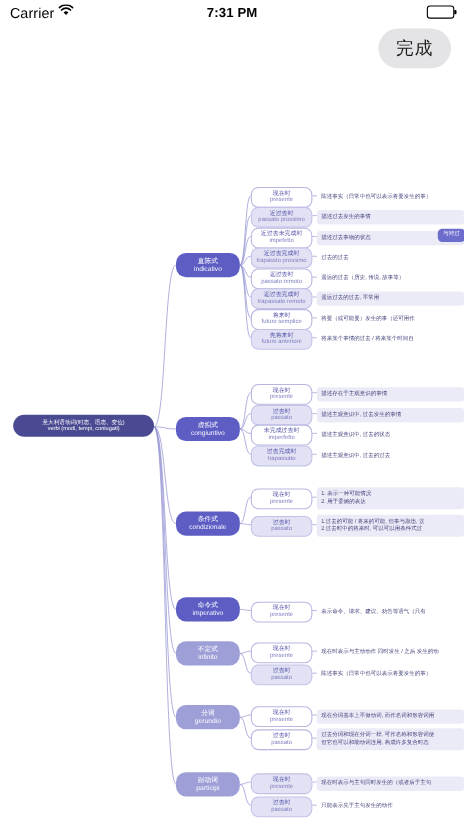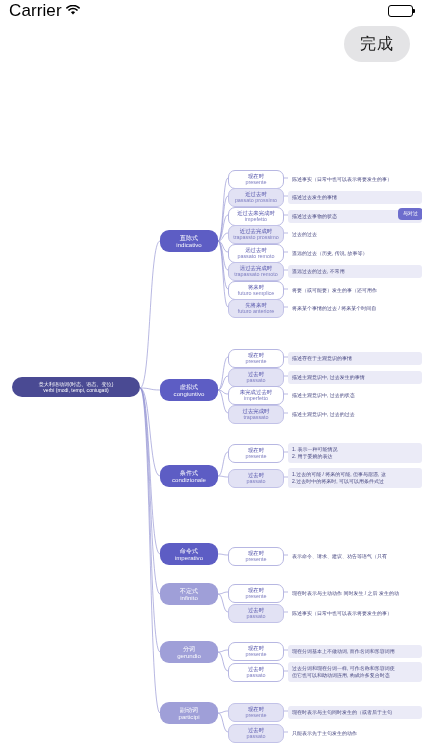--- a/index.html
+++ b/index.html
@@ -12,21 +12,21 @@
 
   
   #status-bar {
     position: absolute; top: 0; left: 0;
     width: 422px; height: 22px;
     display: flex; align-items: center;
     padding: 0 9px;
     font-size: 11.5px; color: #000;
   }
   #status-left { display: flex; align-items: center; gap: 4px; }
-  #carrier-label { font-size: 17px; letter-spacing: .1px; }
+  #carrier-label { font-size: 13px; letter-spacing: .1px; }
   #wifi-icon { display: block; }
   #status-time {
     position: absolute; left: 0; width: 422px;
     text-align: center; font-size: 12px; font-weight: 600;
     letter-spacing: .1px; pointer-events: none;
   }
   #status-right {
     margin-left: auto; display: flex; align-items: center;
   }
   .battery-shell {
@@ -135,20 +135,21 @@
   <div id="status-left">
     <span id="carrier-label">Carrier</span>
     <span id="wifi-icon">
       <svg width="14" height="11" viewBox="0 0 14 11">
         <path d="M7 9.6 L4.9 7.3 a3 3 0 0 1 4.2 0 Z" fill="#000"></path>
         <path d="M2.9 5.1 a5.9 5.9 0 0 1 8.2 0" stroke="#000" stroke-width="1.5" fill="none" stroke-linecap="round"></path>
         <path d="M0.9 2.9 a8.8 8.8 0 0 1 12.2 0" stroke="#000" stroke-width="1.5" fill="none" stroke-linecap="round"></path>
       </svg>
     </span>
   </div>
+  <div id="status-time">7:31 PM</div>
   <div id="status-right">
     <span class="battery-shell">
       <span class="battery-fill"></span>
       <span class="battery-cap"></span>
     </span>
   </div>
 </div>
 
 <div id="nav-bar">
   <button id="done-button">完成</button>

